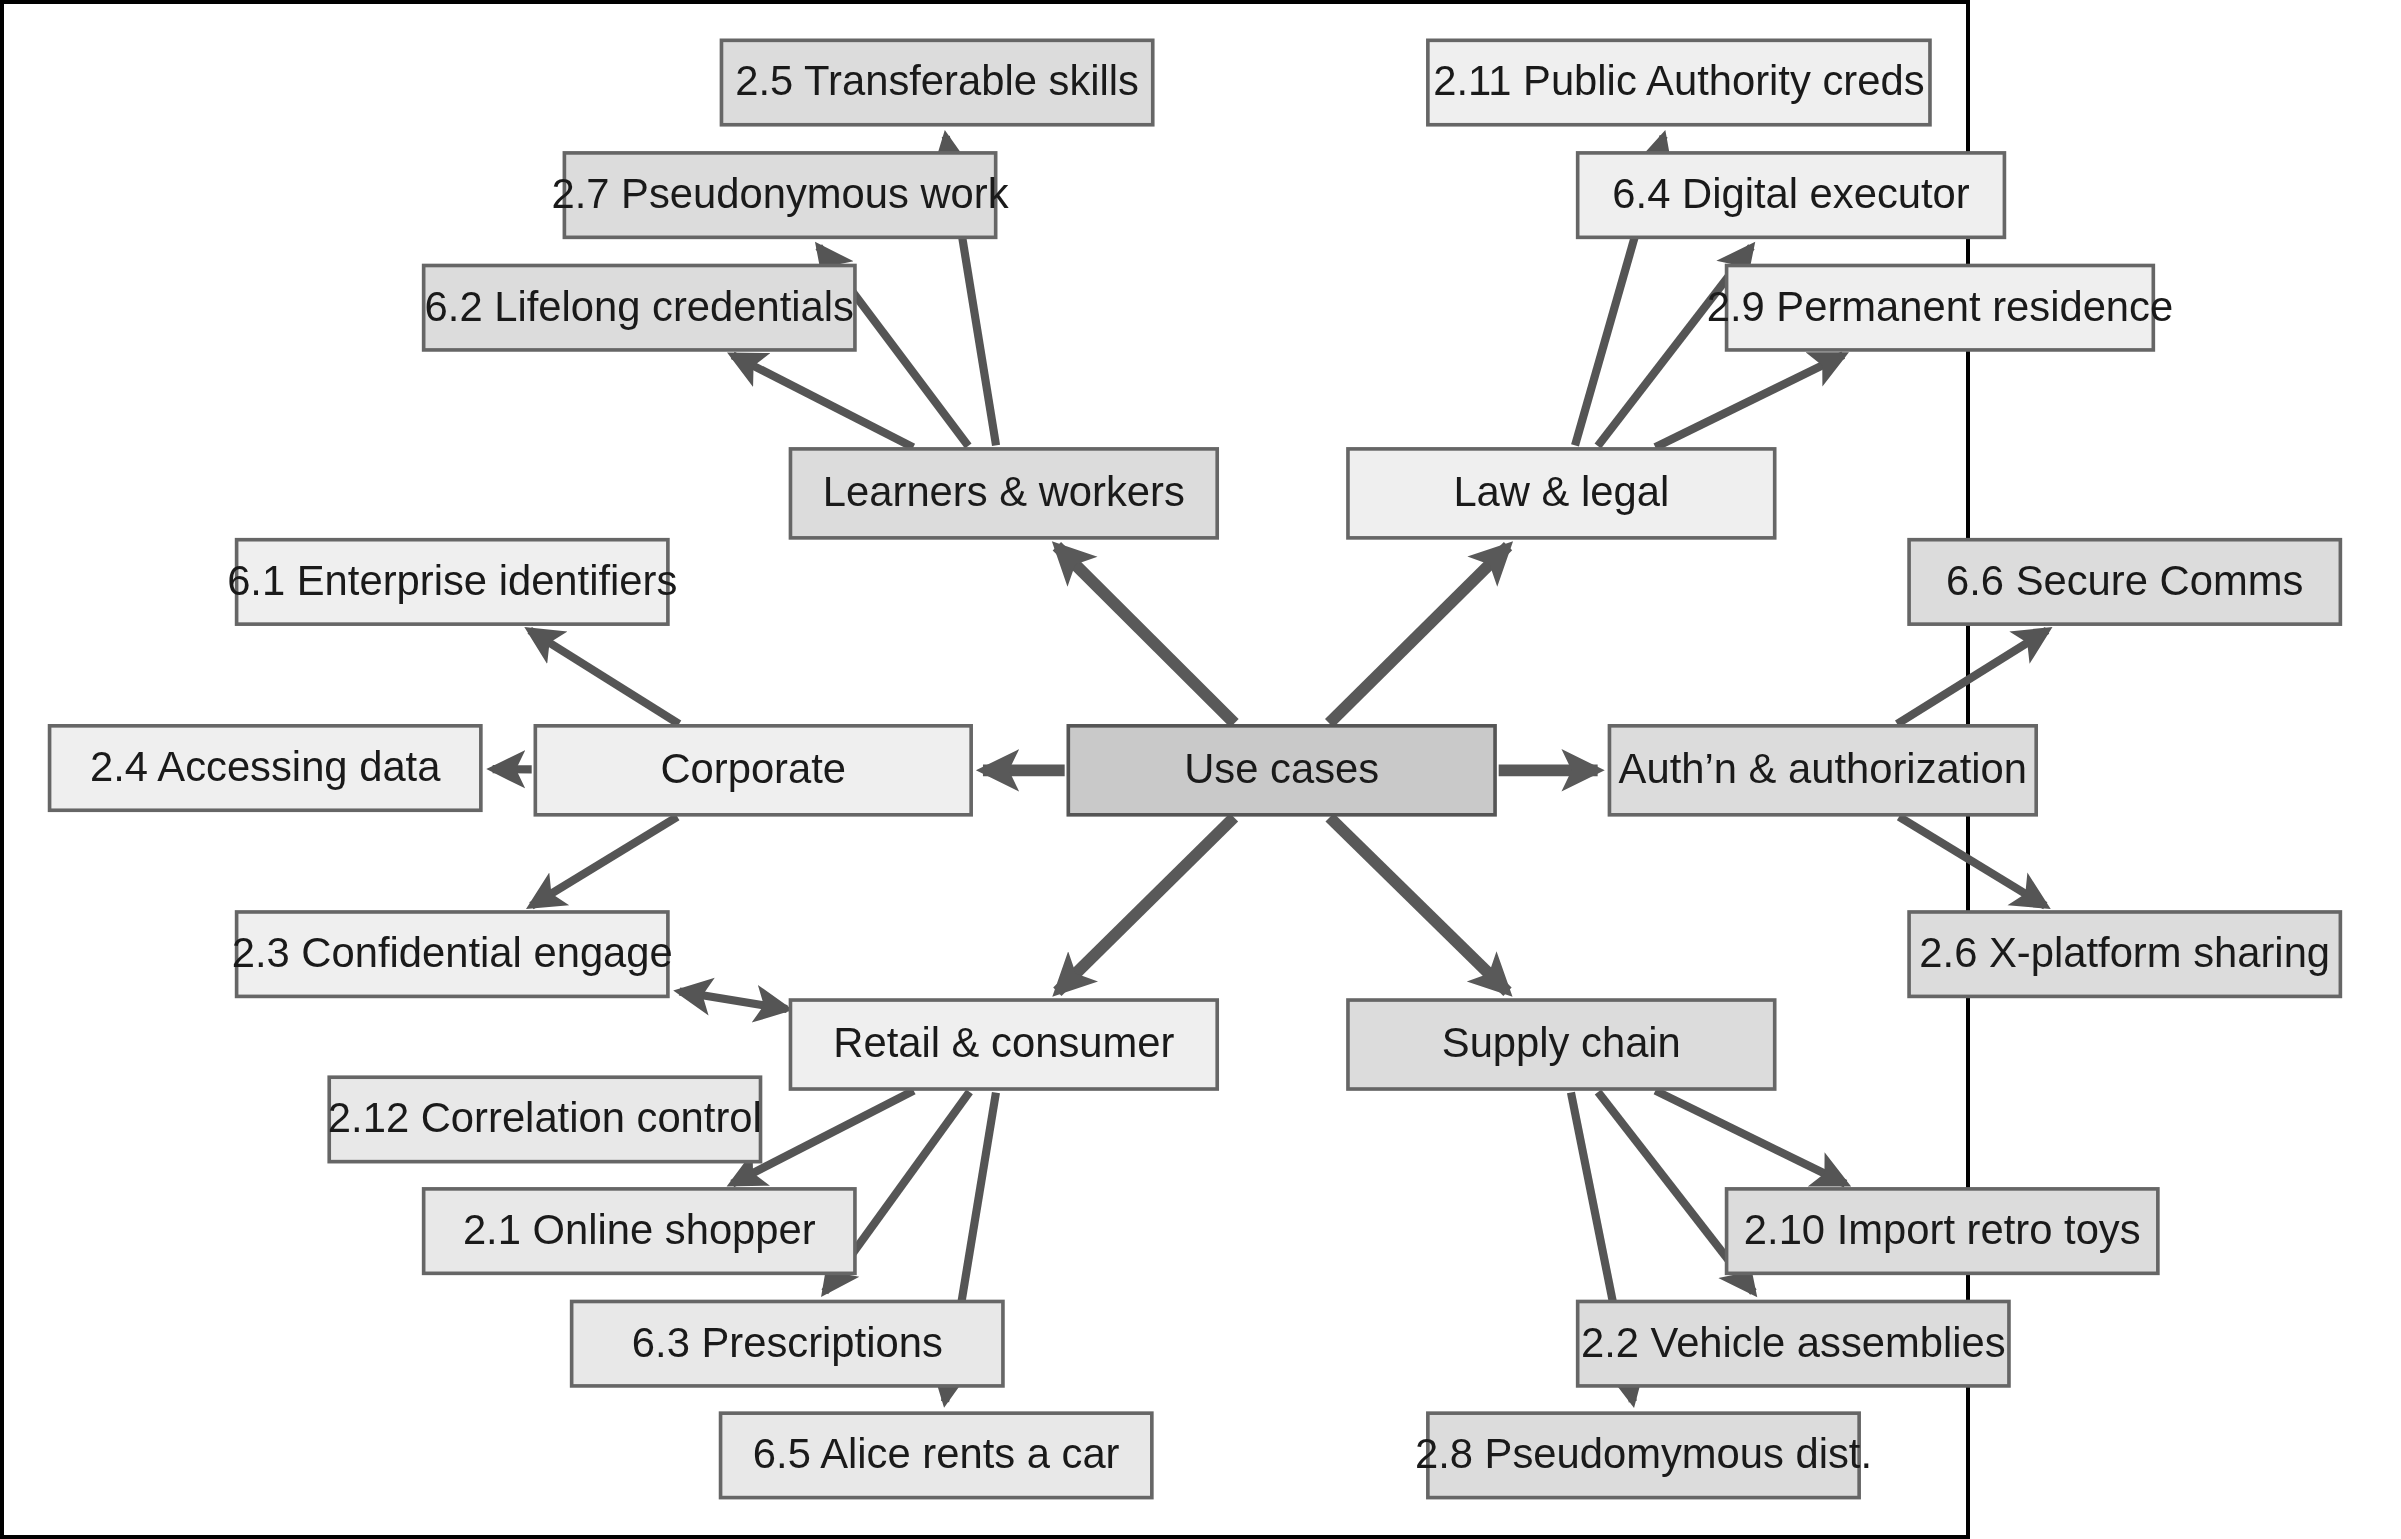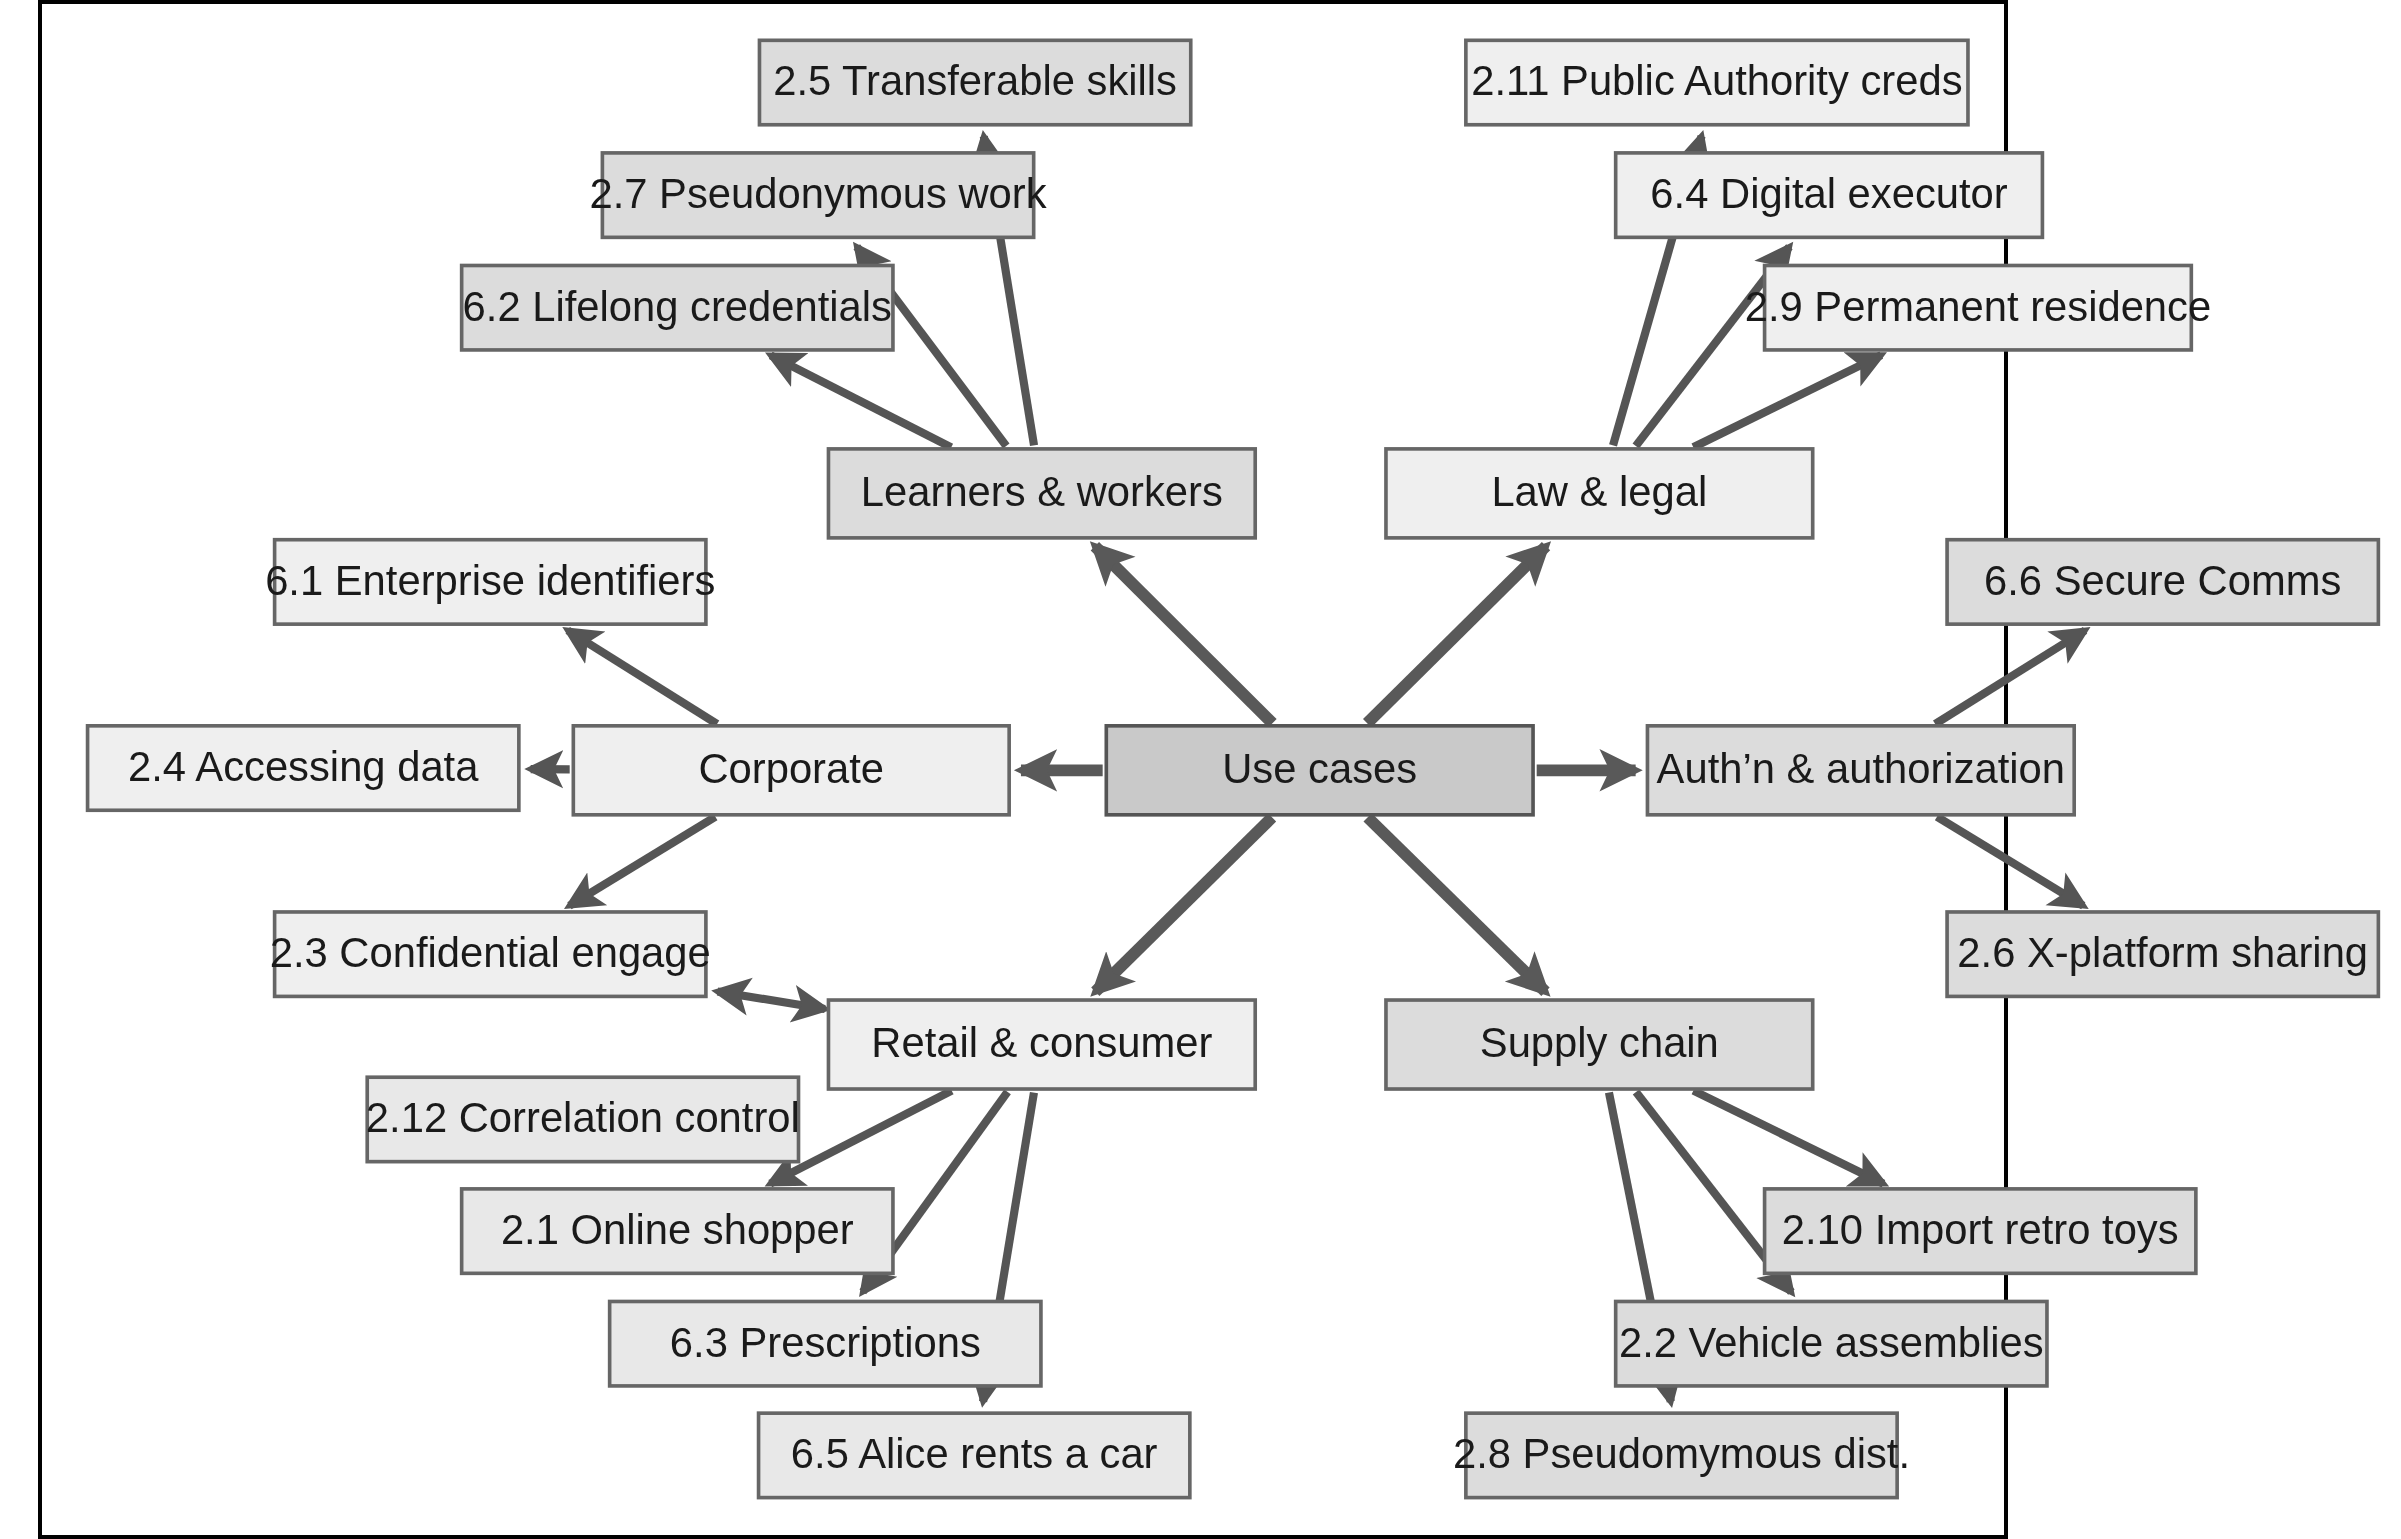--- a/index.html
+++ b/index.html
@@ -13,21 +13,20 @@
     font-family: "Liberation Sans", sans-serif;
     overflow: hidden;
   }
   #diagram-frame {
     position: relative;
     width: 1970px;
     height: 1539px;
     box-sizing: border-box;
     border: 4.5px solid #000000;
     background: #ffffff;
-    margin-left: 38px;
   }
   #diagram-svg {
     position: absolute;
     left: 0;
     top: 0;
     width: 2401px;
     height: 1539px;
     display: block;
   }
   .node-rect {

